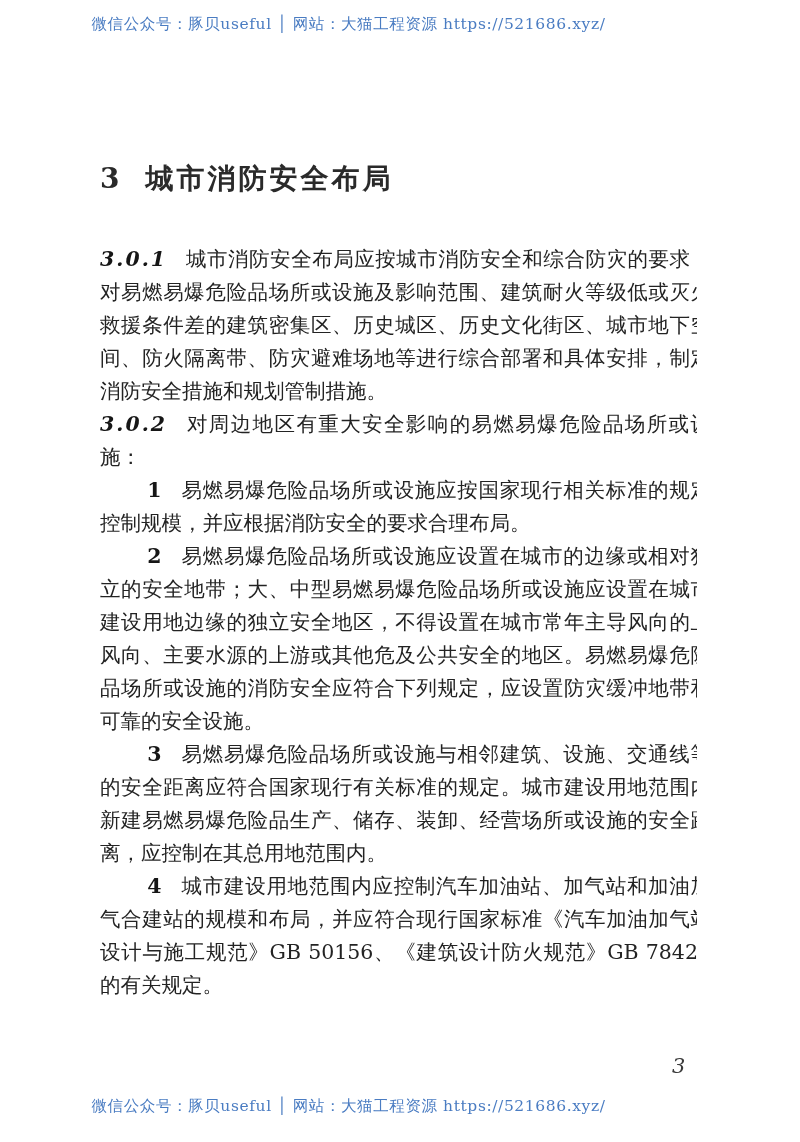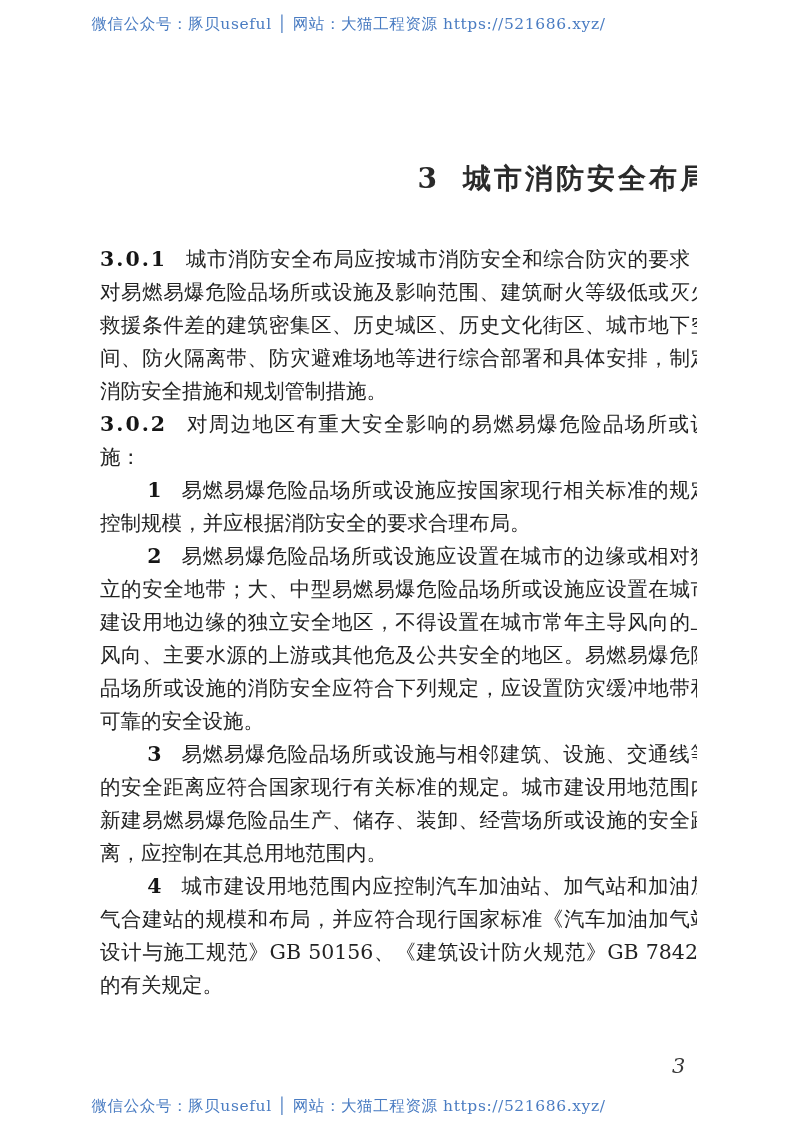--- a/index.html
+++ b/index.html
@@ -31,41 +31,42 @@
   .wm-bottom { top: 1096px; }
 
   .doc {
     position: absolute;
     left: 100px;
     top: 0;
     width: 611px;
   }
   .chapter {
     margin: 160px 0 0 0;
-    text-align: right;
+    text-align: left;
     font-size: 28px;
     font-weight: bold;
     letter-spacing: 3px;
     color: #2a2a2a;
   }
   .ch-num { margin-right: 26px; letter-spacing: 0; }
 
   .bodytext p {
     margin: 0;
     font-size: 20.5px;
     line-height: 33px;
     text-align: justify;
     color: #232323;
   }
   .clause-first { margin-top: 45px !important; }
   .clause .label {
     font-weight: bold;
     margin-right: 0.9em;
     letter-spacing: 2px;
     color: #161616;
+    font-style: italic;
   }
   .item { text-indent: 2.3em; }
   .item .item-num {
     font-weight: bold;
     margin-right: 0.95em;
     color: #161616;
   }
   .page-number {
     position: absolute;
     left: 672px;

